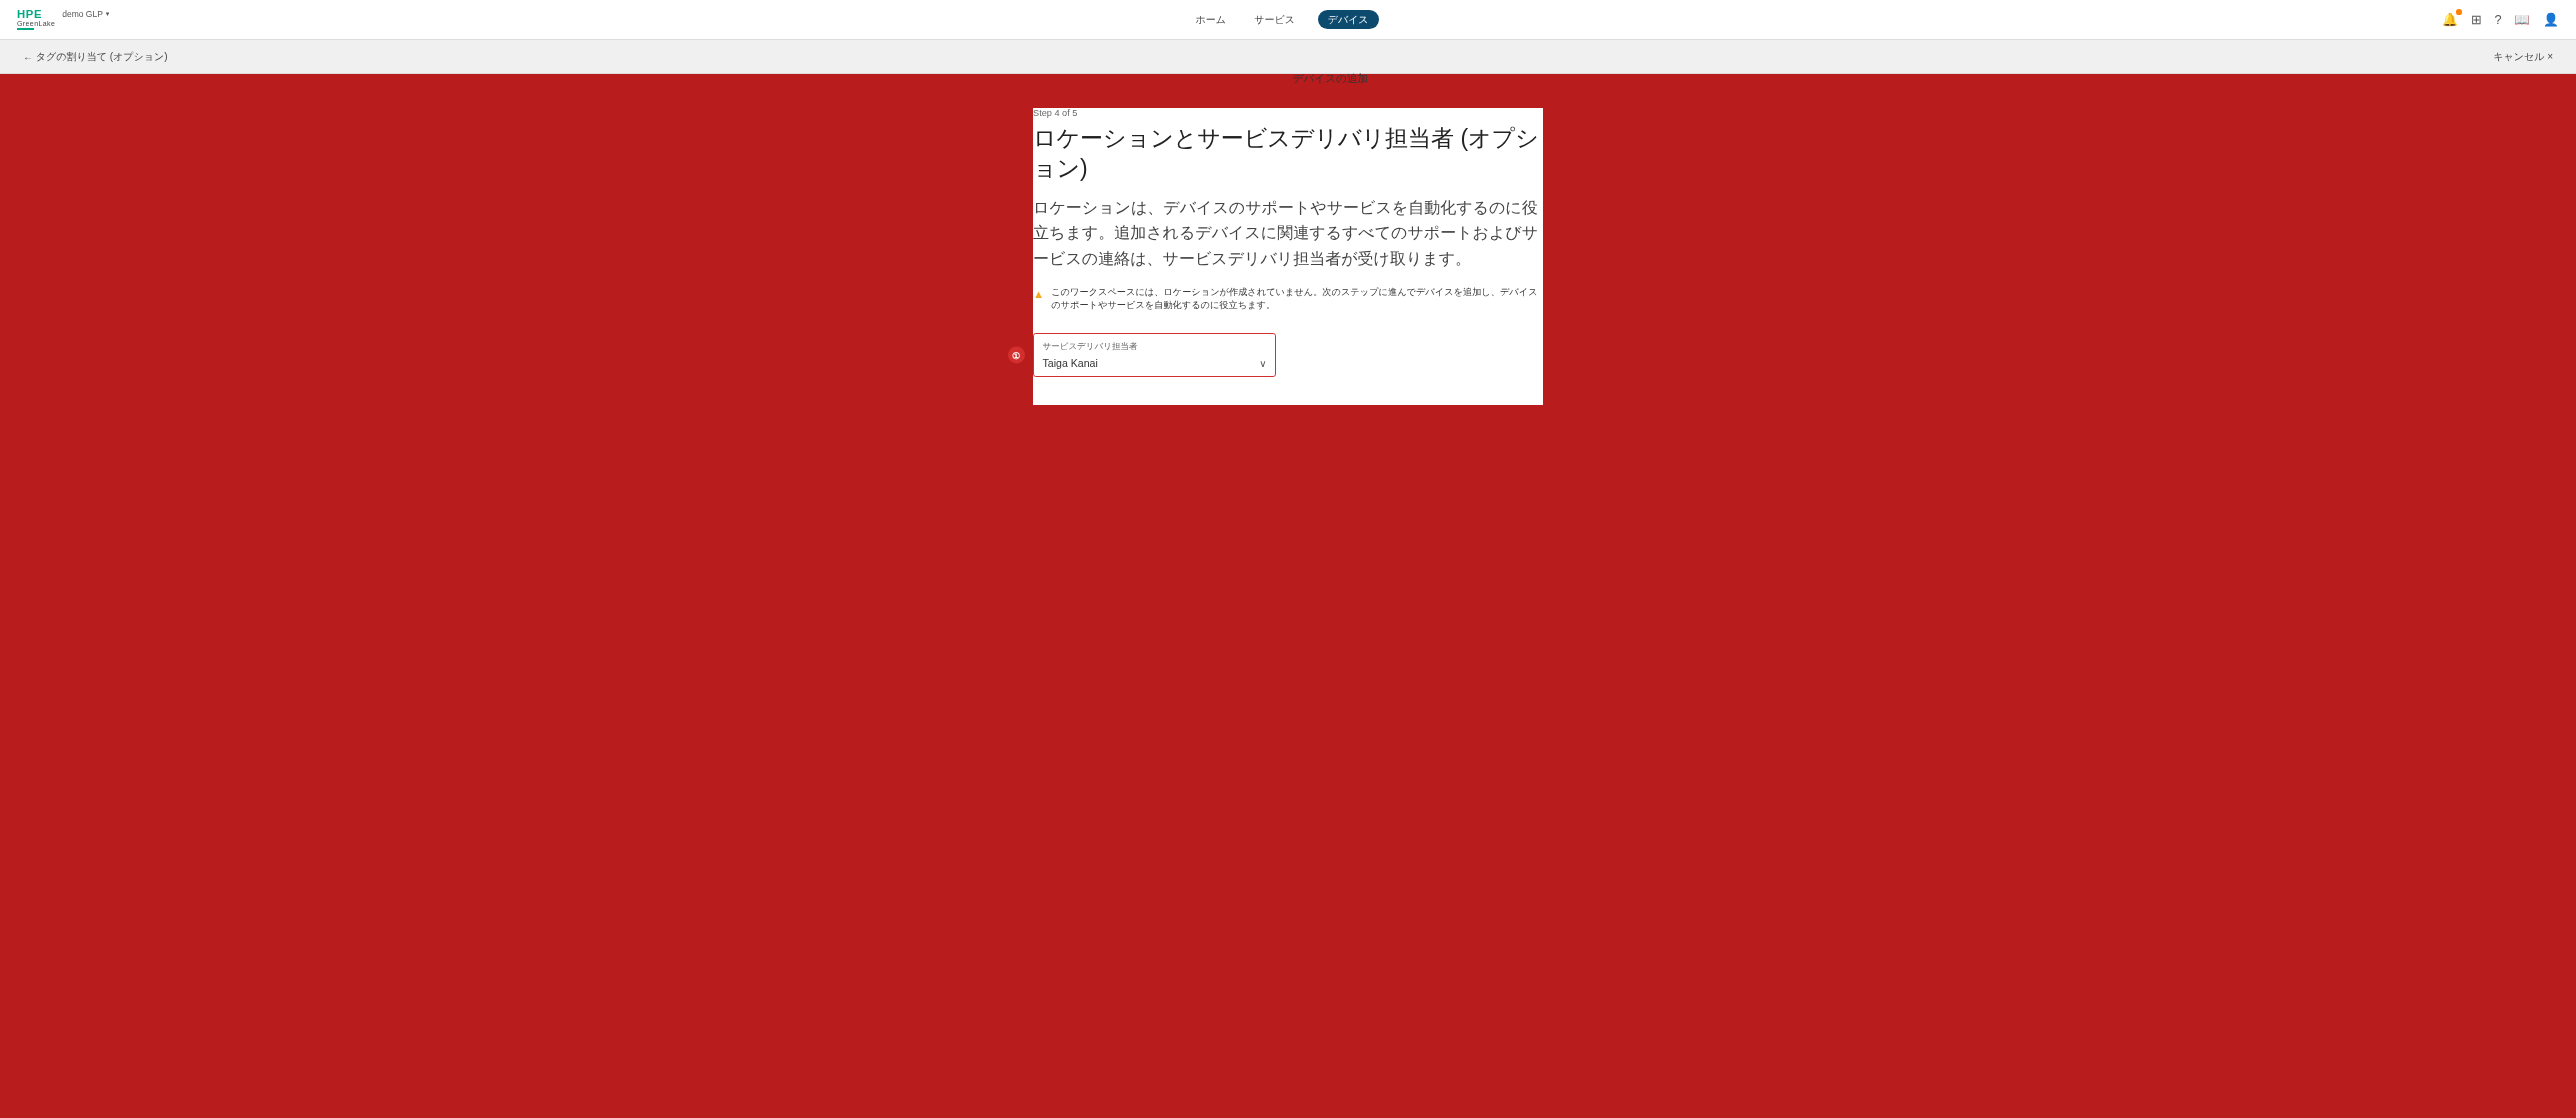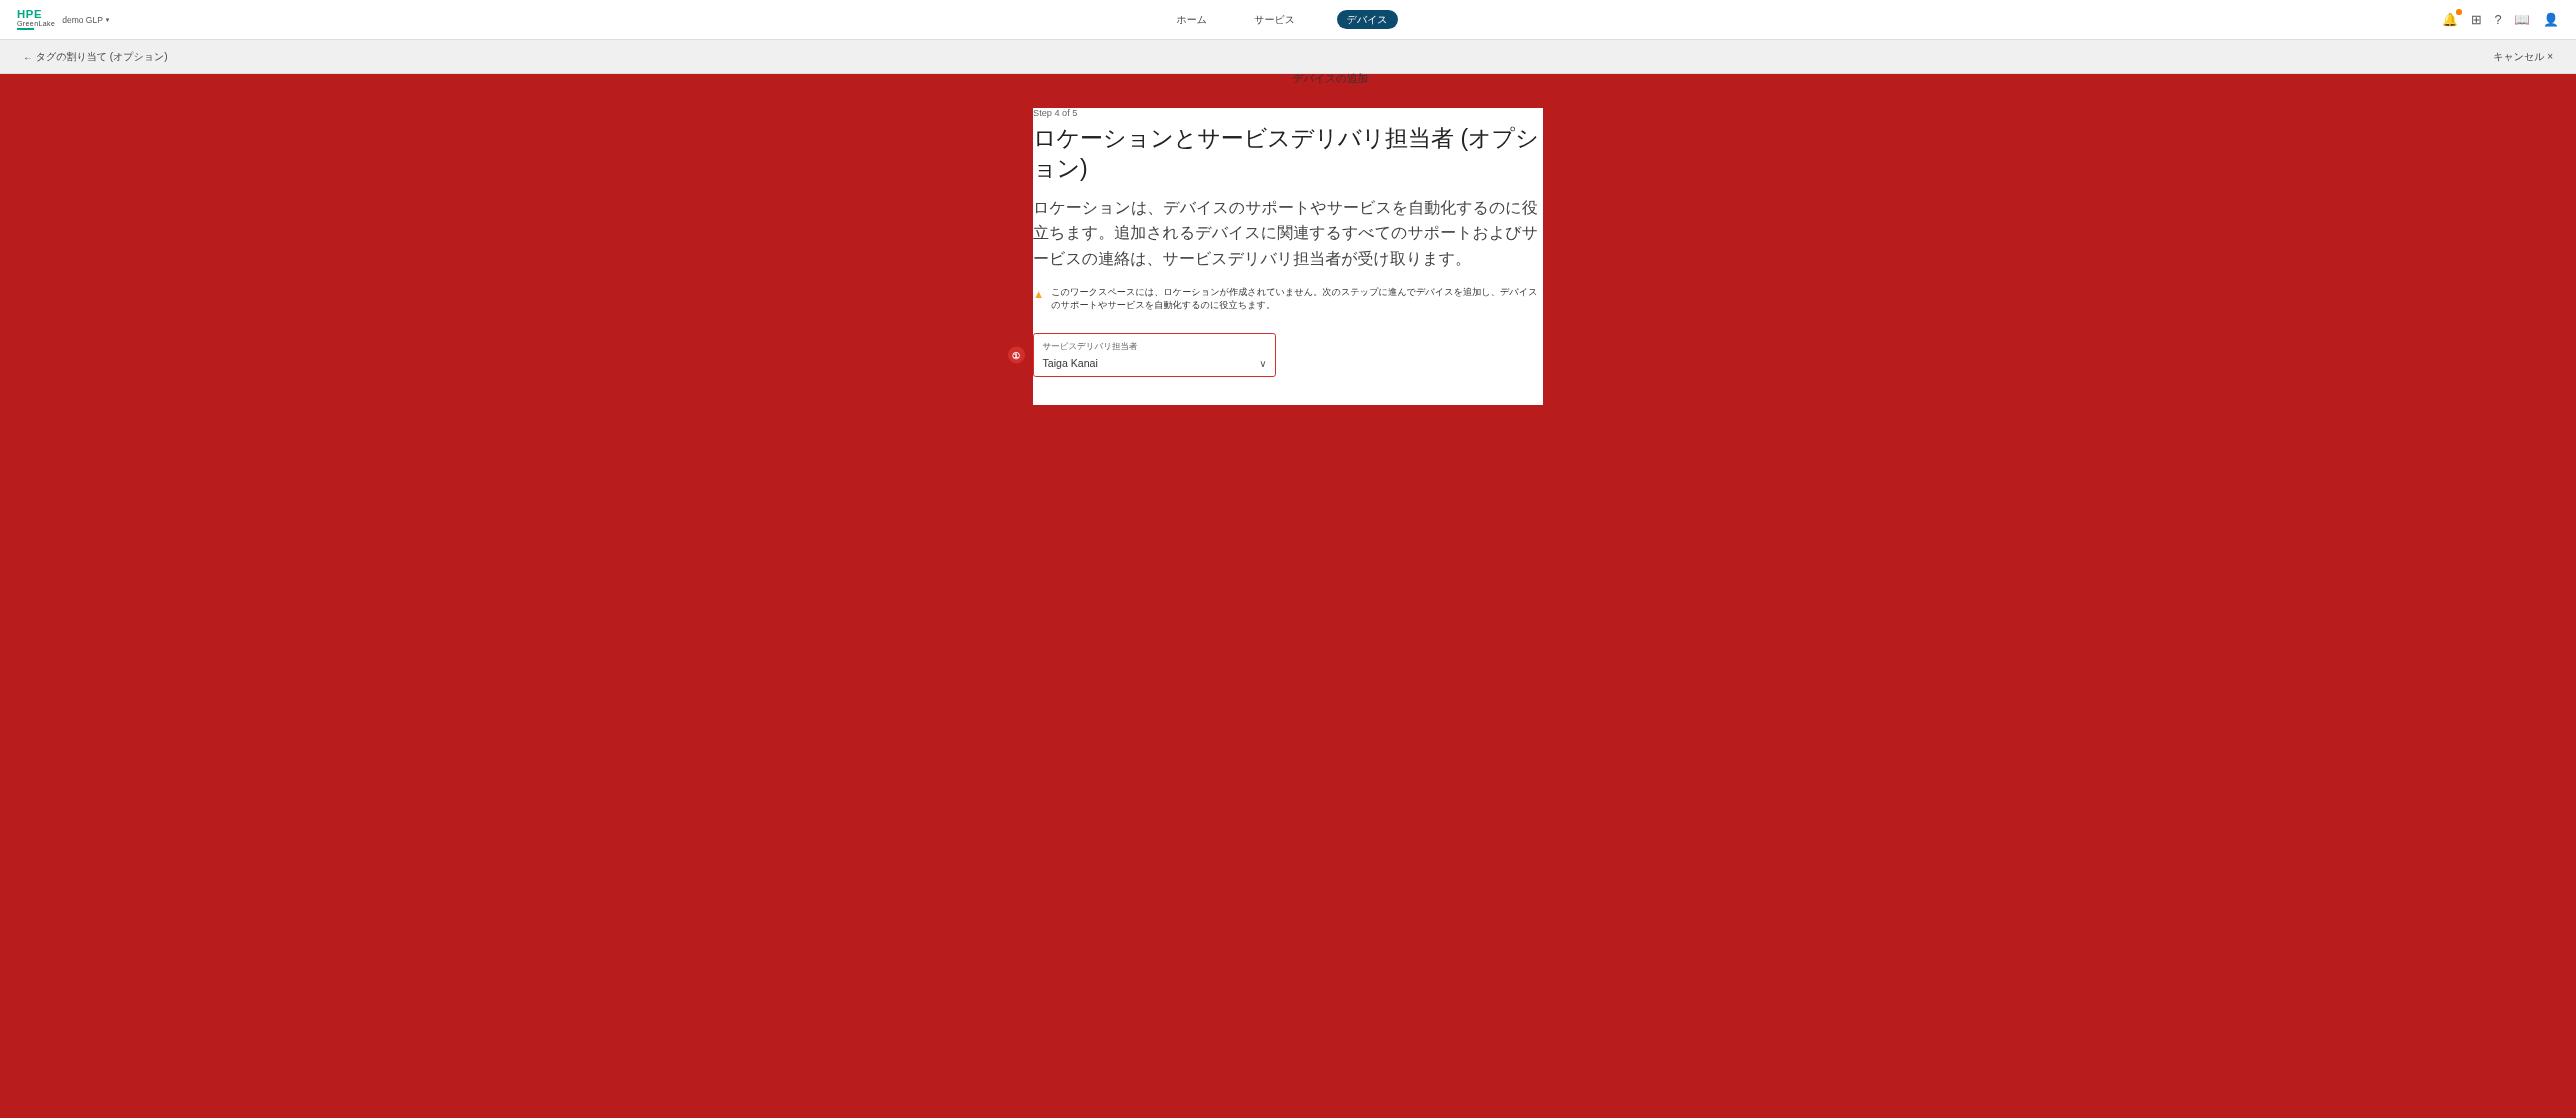--- a/index.html
+++ b/index.html
@@ -14,41 +14,41 @@
     .top-nav {
       display: flex;
       align-items: center;
       background: #fff;
       border-bottom: 0.7px solid #ddd;
       padding: 0 17px;
       height: 40px;
     }
     .logo-area {
       display: flex;
-      align-items: center;
+      align-items: flex-start;
       gap: 7px;
       margin-right: 17px;
     }
     .demo-badge {
       display: flex;
       align-items: center;
       gap: 2.8px;
       font-size: 8.5px;
       color: #555;
       cursor: pointer;
     }
     .demo-chevron {
       font-size: 7px;
       color: #555;
     }
     .nav-center {
       flex: 1;
       display: flex;
       justify-content: center;
-      gap: 36px;
+      gap: 17px;
       align-items: center;
     }
     .nav-item {
       font-size: 10px;
       color: #444;
       cursor: pointer;
       padding: 2.8px 5.7px;
       border-radius: 2.8px;
     }
     .nav-item.active {

